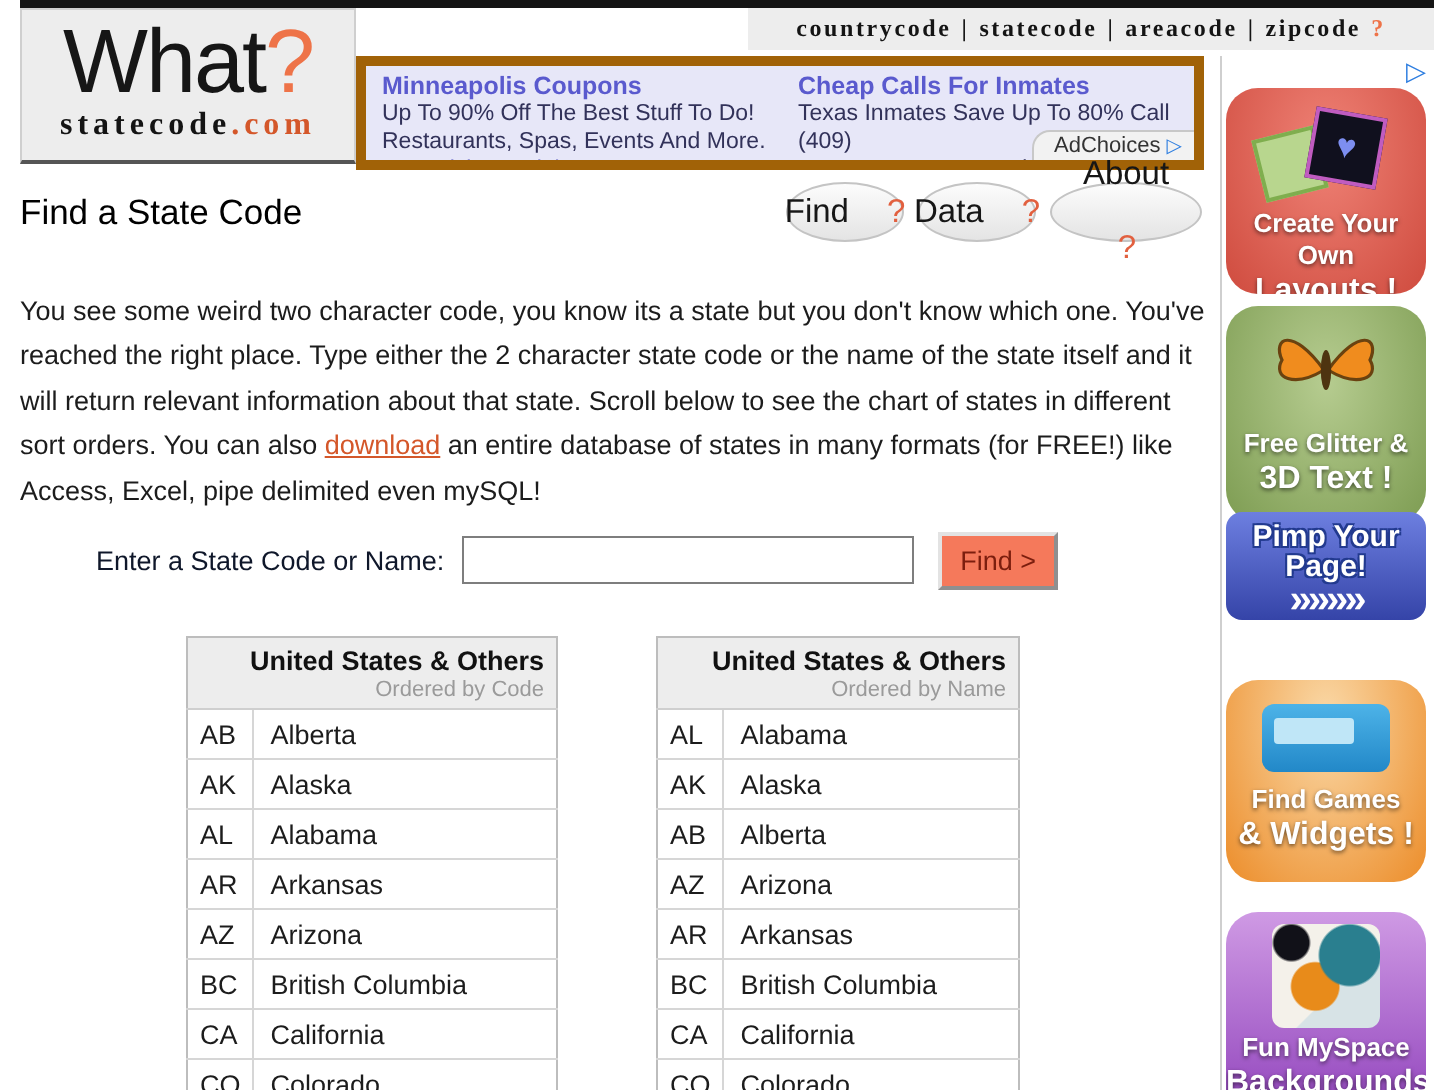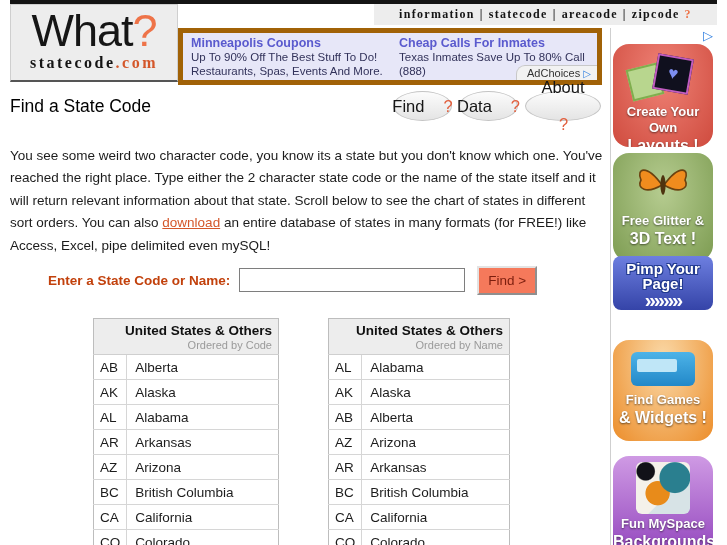--- a/index.html
+++ b/index.html
@@ -94,21 +94,21 @@
   .pill-find { left:393px; width:59px; }
   .pill-data { left:459px; width:59px; }
   .pill-about { left:525px; width:76px;flex-direction:column; }
 
   
   .intro { position:absolute; left:10px; top:145px; width:597px; font-size:13.5px; line-height:22.4px; color:#1c1c1c; }
   .intro a { color:#d4572a; text-decoration:underline; cursor:pointer; }
 
   
   .search-row { position:absolute; left:0; top:264px; width:602px; height:32px; display:flex; align-items:center; }
-  .search-label { margin-left:48px; font-size:13.5px; font-weight:bold; color:#c2410c; }
+  .search-label { margin-left:48px; font-size:13.5px; font-weight:normal; color:#0f172a; }
   .search-input { margin-left:9px; width:226px; height:24px; border:1px solid #7e7e7e; font-size:13px; padding:2px 4px; background:#fff; }
   .search-button {
     margin-left:12px; font-family:"Liberation Sans", sans-serif; font-size:13.5px;
     background:#f5795b; color:#7c1e0e; border:2px outset #e3e3e3; padding:5px 9px; cursor:pointer;
   }
 
   
   .state-table { position:absolute; top:318px; border-collapse:collapse; background:#fff; border:1px solid #bdbdbd; font-size:13.5px; }
   .state-table.left { left:93px; width:186px; }
   .state-table.right { left:328px; width:182px; }
@@ -125,40 +125,40 @@
 <div id="page">
 
   <div class="top-strip"></div>
 
   <div class="logo-box">
     <div class="logo-what"><span>What</span><span class="q">?</span></div>
     <div class="logo-site"><span>statecode</span><span class="com">.com</span></div>
   </div>
 
   <div class="topbar">
-    <a>information</a>
+    <a>countrycode</a>
     <span class="sep">|</span>
     <a>statecode</a>
     <span class="sep">|</span>
     <a>areacode</a>
     <span class="sep">|</span>
     <a>zipcode</a>
     <span class="qm">?</span>
   </div>
 
   <div class="ad-block">
     <div class="ad-unit one">
       <div class="ad-title">Minneapolis Coupons</div>
       <div class="ad-line">Up To 90% Off The Best Stuff To Do!</div>
       <div class="ad-line">Restaurants, Spas, Events And More.</div>
       <div class="ad-url">www.LivingSocial.com</div>
     </div>
     <div class="ad-unit two">
       <div class="ad-title">Cheap Calls For Inmates</div>
-      <div class="ad-line">Texas Inmates Save Up To 80% Call (888)</div>
+      <div class="ad-line">Texas Inmates Save Up To 80% Call (409)</div>
       <div class="ad-line">728-2726 To Save Today!</div>
 
     </div>
     <div class="adchoices">
       <span>AdChoices</span>
       <span class="tri">▷</span>
     </div>
   </div>
 
   <div class="sidebar-divider"></div>

